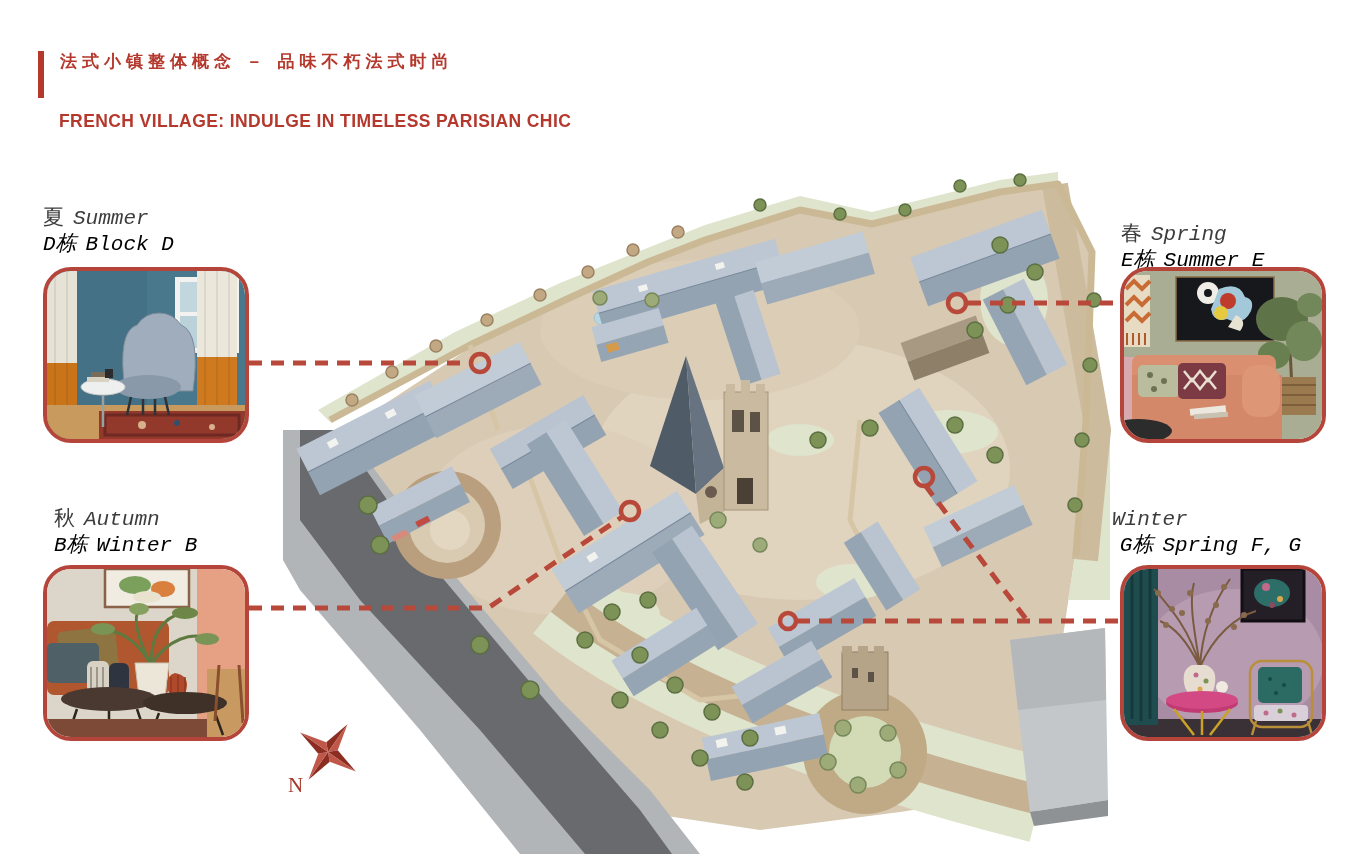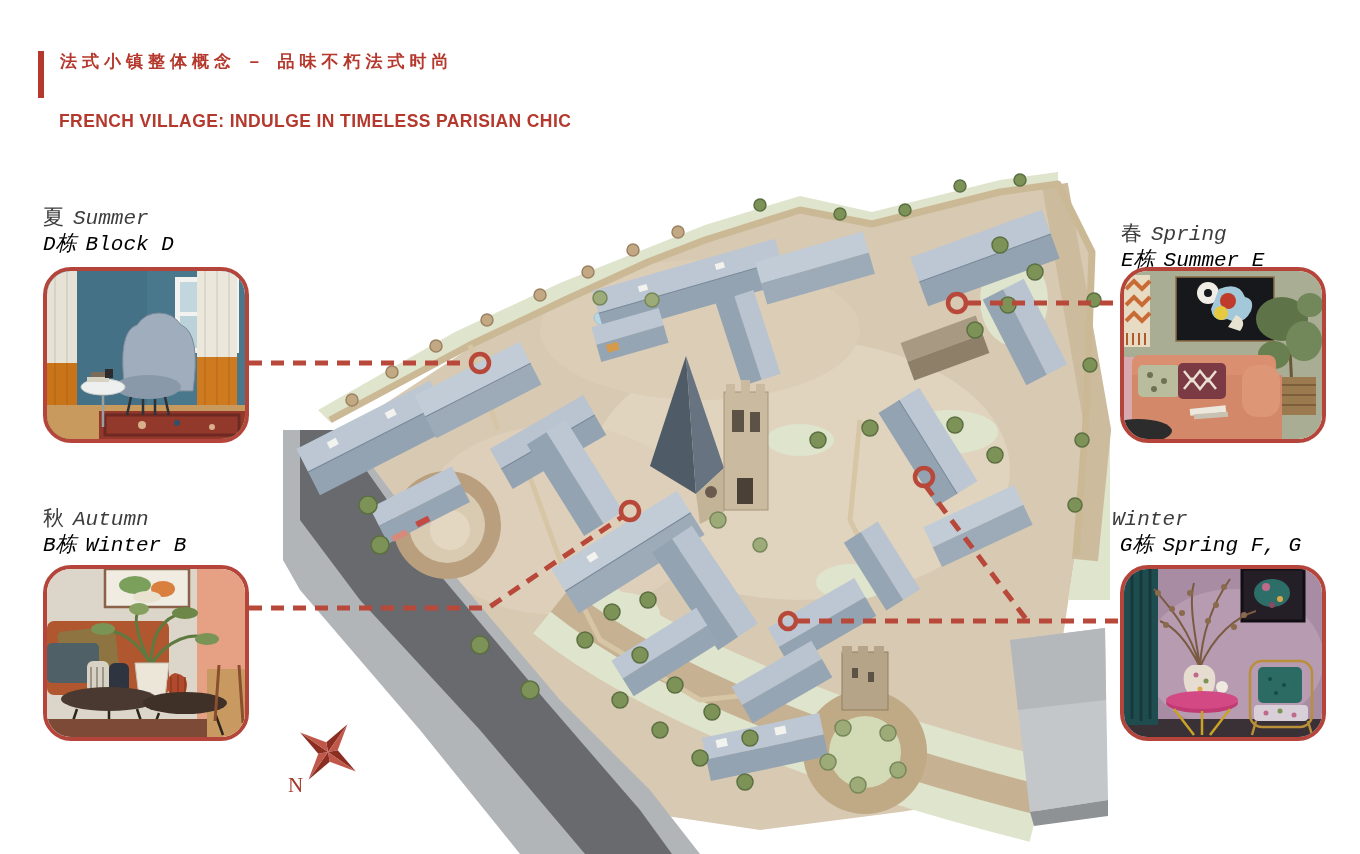--- a/index.html
+++ b/index.html
@@ -402,21 +402,21 @@
         <rect x="54" y="92" width="48" height="36" rx="5" fill="#7c3a44"></rect>
         <path d="M60,100 l8,10 8,-10 8,10 8,-10 M60,118 l8,-10 8,10 8,-10 8,10" stroke="#e8ded2" stroke-width="2.5" fill="none"></path>
       </g>
       <rect x="66" y="136" width="36" height="7" fill="#ece8dd" transform="rotate(-6 84 140)"></rect>
       <rect x="70" y="142" width="34" height="5" fill="#c8c2b2" transform="rotate(-4 87 144)"></rect>
     </g>
     <ellipse cx="14" cy="160" rx="34" ry="12" fill="#2c2c2c"></ellipse>
   </svg>
 </div>
 
-<div class="callout-label" style="left:43px;top:507px;">
+<div class="callout-label" style="left:54px;top:507px;">
   <div class="season-line"><span class="zh">秋</span><span class="en">Autumn</span></div>
   <div class="block-line"><span class="zh">B栋</span><span class="en">Winter B</span></div>
 </div>
 <div class="card" style="left:43px;top:565px;">
   <svg viewBox="0 0 198 168" preserveAspectRatio="none">
     <rect width="198" height="168" fill="#dcd5c9"></rect>
     <rect x="150" y="0" width="48" height="168" fill="#e6a083"></rect>
     <rect x="160" y="100" width="38" height="68" fill="#c89a62"></rect>
     <g>
       <rect x="58" y="0" width="84" height="38" fill="#f0ece2" stroke="#8a6248" stroke-width="2.5"></rect>

